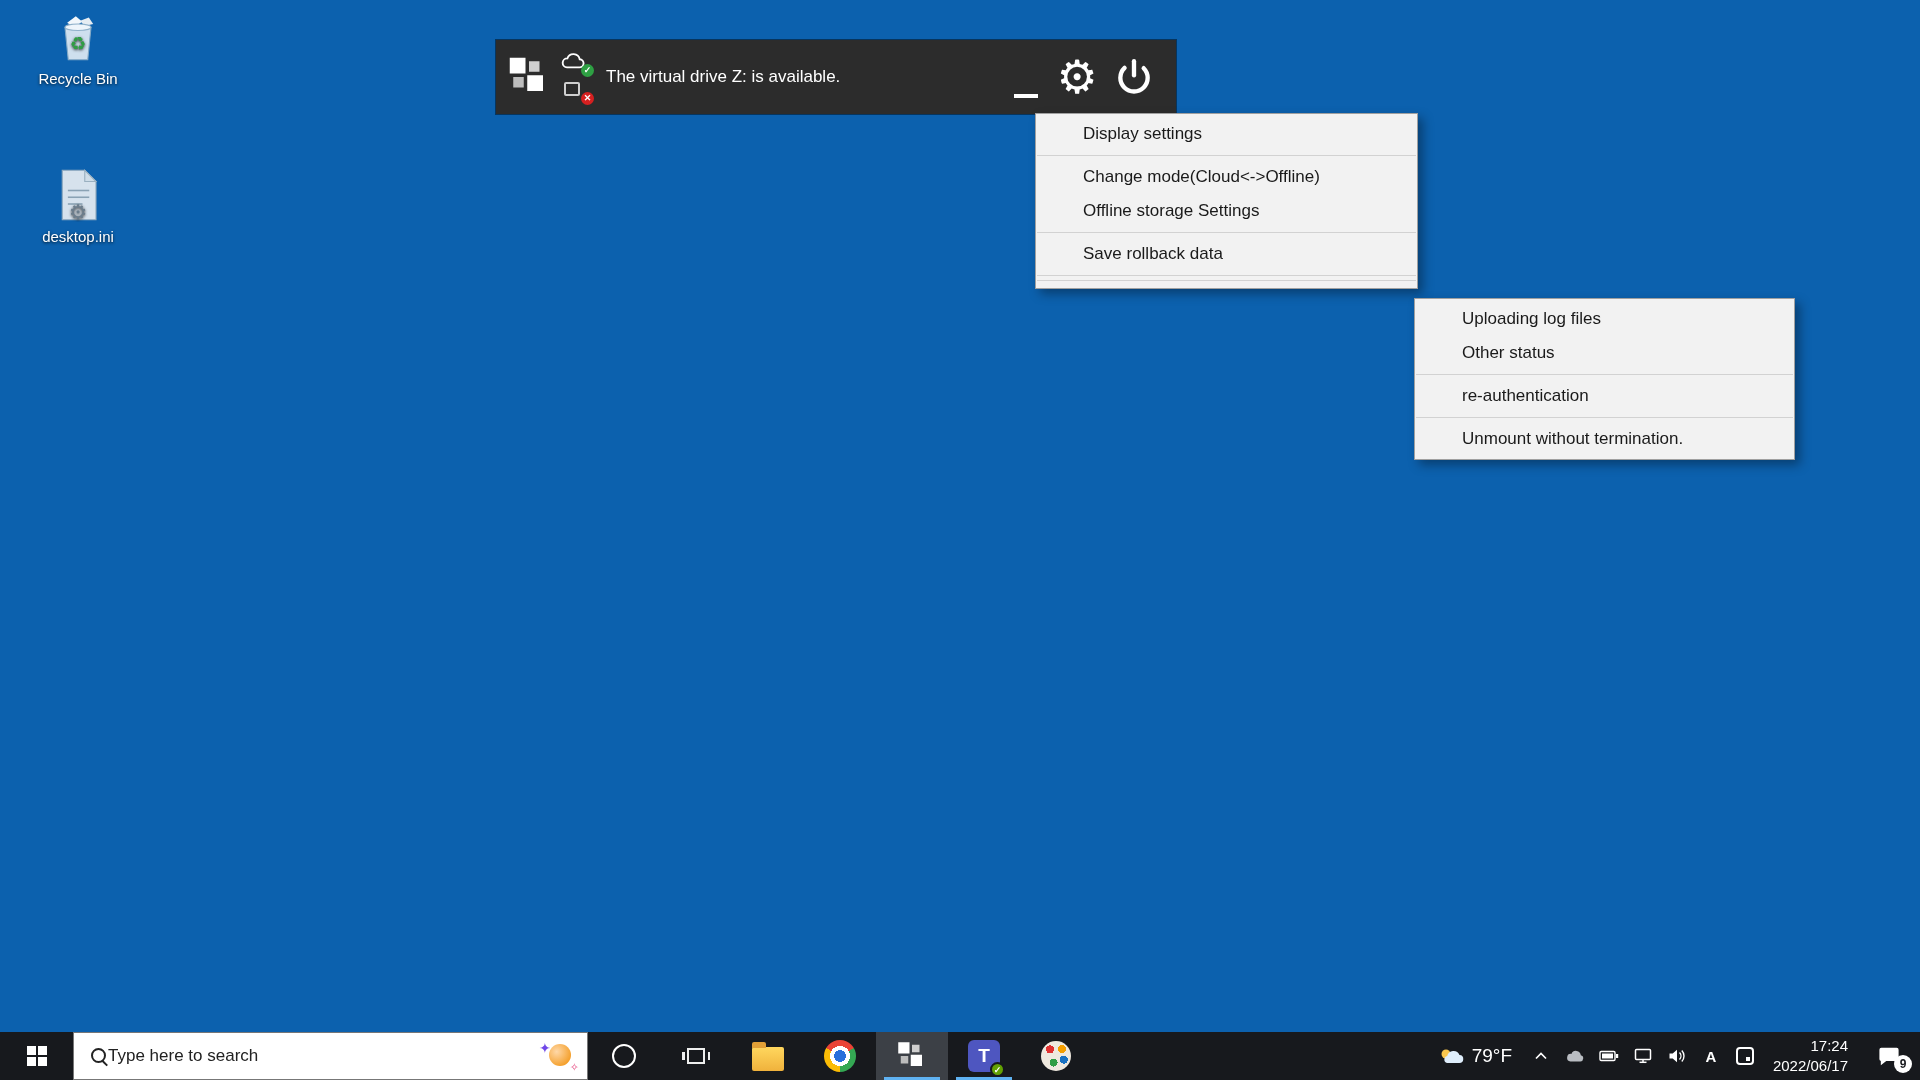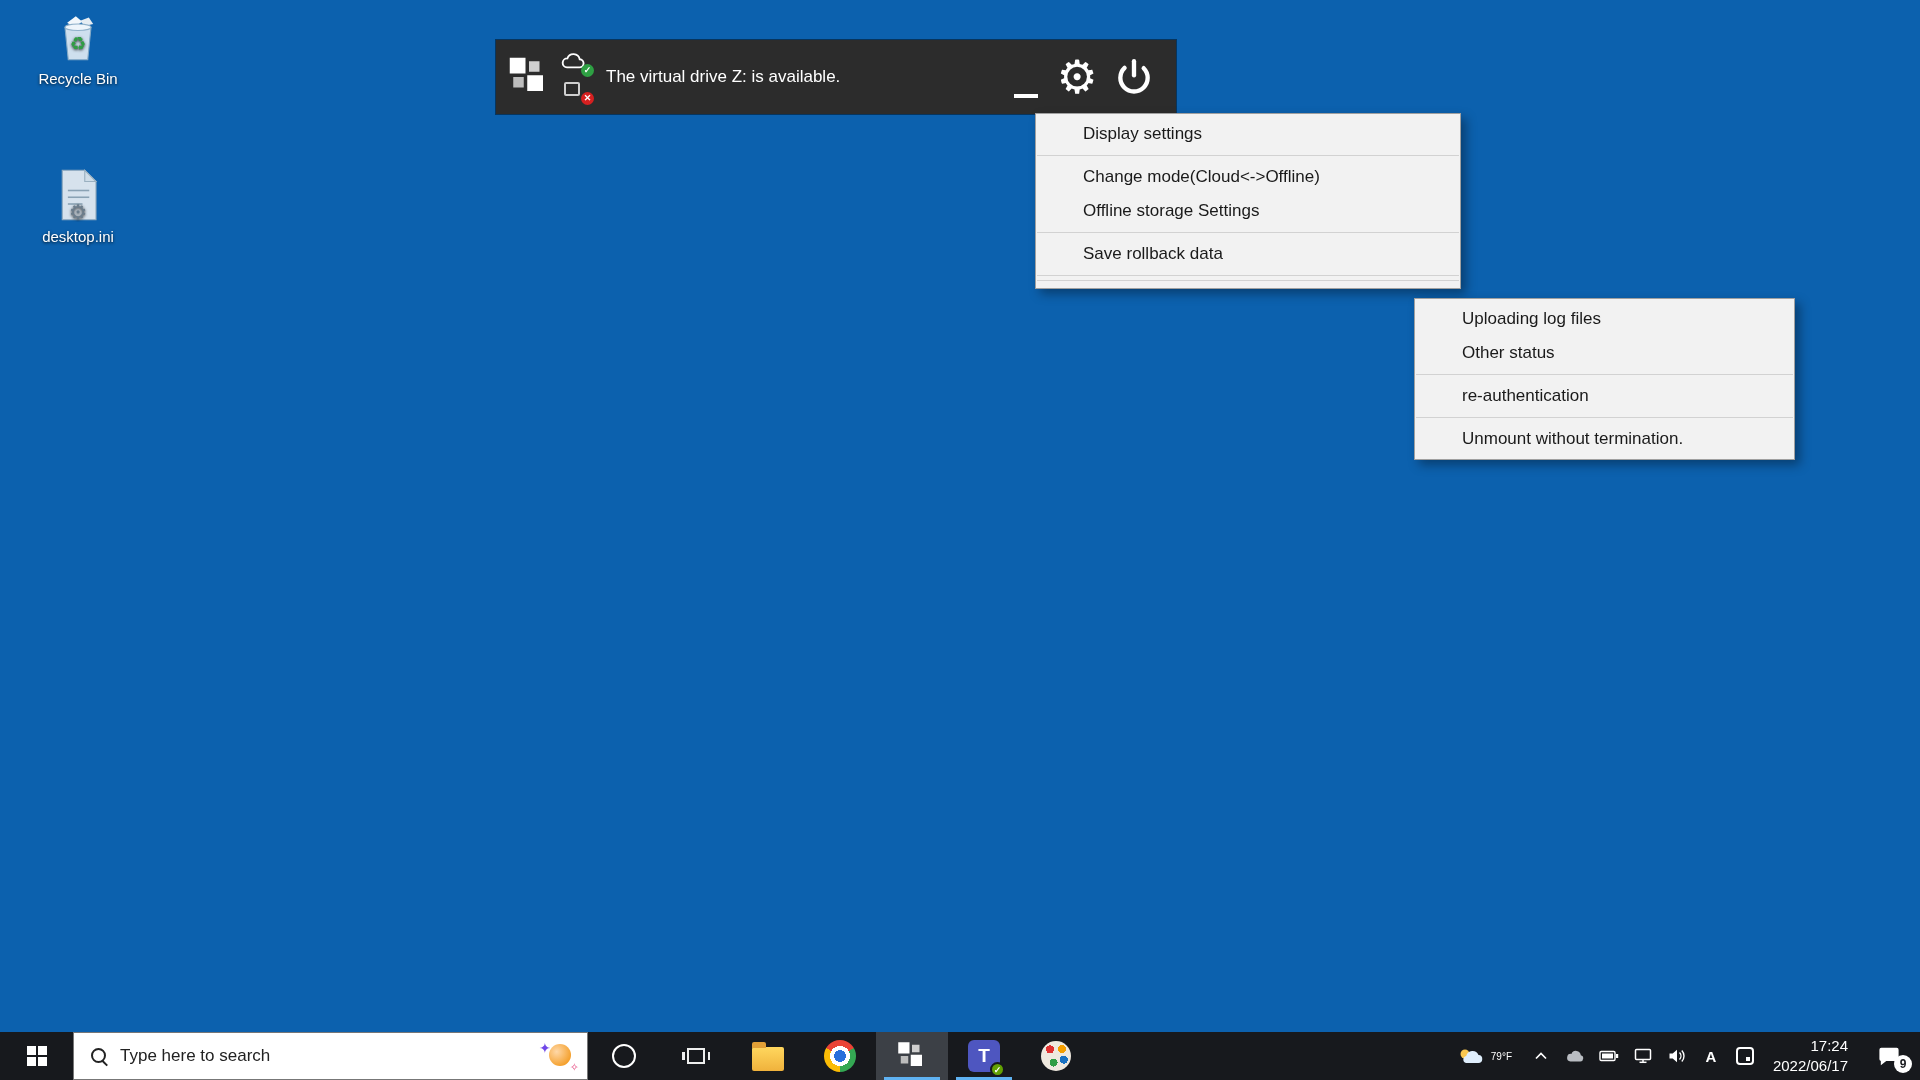--- a/index.html
+++ b/index.html
@@ -28,40 +28,40 @@
   .status-text{color:#fff;font-size:17px;margin-left:14px;white-space:nowrap}
   .tb-buttons{margin-left:auto;display:flex;align-items:stretch;height:100%;padding-right:14px}
   .min-btn{width:44px;position:relative}
   .min-bar{position:absolute;left:10px;bottom:16px;width:24px;height:4px;background:#fff}
   .gear-btn{width:58px;font-size:46px;line-height:74px;color:#fff;text-align:center}
   .power-btn{width:56px;display:flex;align-items:center;justify-content:center}
 
   
   .menu{position:absolute;background:#f2f2f2;border:1px solid #a0a0a0;
     box-shadow:5px 5px 10px rgba(0,0,0,.35);padding:3px 0;font-size:17px;color:#1a1a1a;z-index:5}
-  #main-menu{left:1035px;top:113px;width:426px}
+  #main-menu{left:1035px;top:113px;width:383px}
   #sub-menu{left:1414px;top:298px;width:381px;z-index:6}
   .menu-item{height:34px;line-height:34px;padding-left:47px;position:relative;white-space:nowrap}
   .menu-item.hl{background:#8cc4f0}
   .menu-sep{height:1px;background:#d2d2d2;margin:4px 1px}
   .sub-arrow{position:absolute;right:20px;top:13px;width:8px;height:8px;
     border-top:1.5px solid #444;border-right:1.5px solid #444;transform:rotate(45deg)}
 
   
   .taskbar{position:absolute;left:0;bottom:0;width:1920px;height:48px;background:#17191d;
     display:flex;align-items:stretch;color:#fff;z-index:10}
   .tb-btn{width:72px;display:flex;align-items:center;justify-content:center;position:relative;flex:none}
   .tb-btn.running::after{content:"";position:absolute;left:8px;right:8px;bottom:0;height:3px;background:#5fb2f2}
   .tb-btn.active{background:#3c4046}
   .start{width:73px}
   .win-logo{display:grid;grid-template-columns:9px 9px;grid-template-rows:9px 9px;gap:2px}
   .win-logo span{background:#fff}
 
   .search-box{width:515px;flex:none;background:#fff;border:1px solid #777;display:flex;align-items:center;
-    padding:0 8px 0 16px;gap:12px}
+    padding:0 8px 0 16px;}
   .search-box input{flex:1;border:none;outline:none;font-size:17px;background:transparent;color:#111}
   .search-box input::placeholder{color:#222;opacity:1}
   .mag{width:18px;height:18px;position:relative;flex:none}
   .mag::before{content:"";position:absolute;left:1px;top:1px;width:11px;height:11px;border:2px solid #222;border-radius:50%}
   .mag::after{content:"";position:absolute;left:12.5px;top:12.5px;width:7px;height:2.4px;background:#222;
     transform:rotate(45deg);transform-origin:0 0}
   .sh-icon{width:40px;height:36px;position:relative;flex:none}
   .sh-ball{position:absolute;left:10px;top:6px;width:22px;height:22px;border-radius:50%;
     background:radial-gradient(circle at 35% 35%,#ffd8a8,#f08c00)}
   .sh-spark1{position:absolute;left:0;top:2px;color:#7048e8;font-size:14px}
@@ -83,21 +83,21 @@
     background:#63a103;color:#fff;font-size:9px;line-height:13px;text-align:center;border:2px solid #17191d;font-weight:bold}
   .paint{width:30px;height:30px;border-radius:50%;
     background:radial-gradient(circle at 30% 28%,#e03131 0 4px,rgba(0,0,0,0) 4px),
       radial-gradient(circle at 70% 26%,#f59f00 0 4px,rgba(0,0,0,0) 4px),
       radial-gradient(circle at 76% 62%,#1971c2 0 4px,rgba(0,0,0,0) 4px),
       radial-gradient(circle at 42% 72%,#2f9e44 0 4px,rgba(0,0,0,0) 4px),
       #efe9df}
 
   .tray{margin-left:auto;display:flex;align-items:center}
   .tray button{display:flex;align-items:center;justify-content:center;height:48px}
-  .weather{gap:7px;padding:0 12px;font-size:10px}
+  .weather{gap:7px;padding:0 12px;font-size:19px}
   .tray-ic{width:34px}
   .lang{width:34px;font-size:15px;font-weight:bold}
   .ime-square{width:18px;height:18px;border:2px solid #fff;border-radius:4px;position:relative}
   .ime-square::after{content:"";position:absolute;right:2px;bottom:2px;width:4px;height:4px;background:#fff}
   .clock{flex-direction:column;align-items:flex-end !important;justify-content:center;font-size:15px;
     line-height:1.35;padding:0 10px;min-width:96px}
   .action{width:62px;position:relative}
   .notif-badge{position:absolute;right:8px;bottom:7px;width:18px;height:18px;border-radius:50%;
     background:#fff;color:#17191d;font-size:12px;font-weight:bold;line-height:18px;text-align:center}
 </style>

